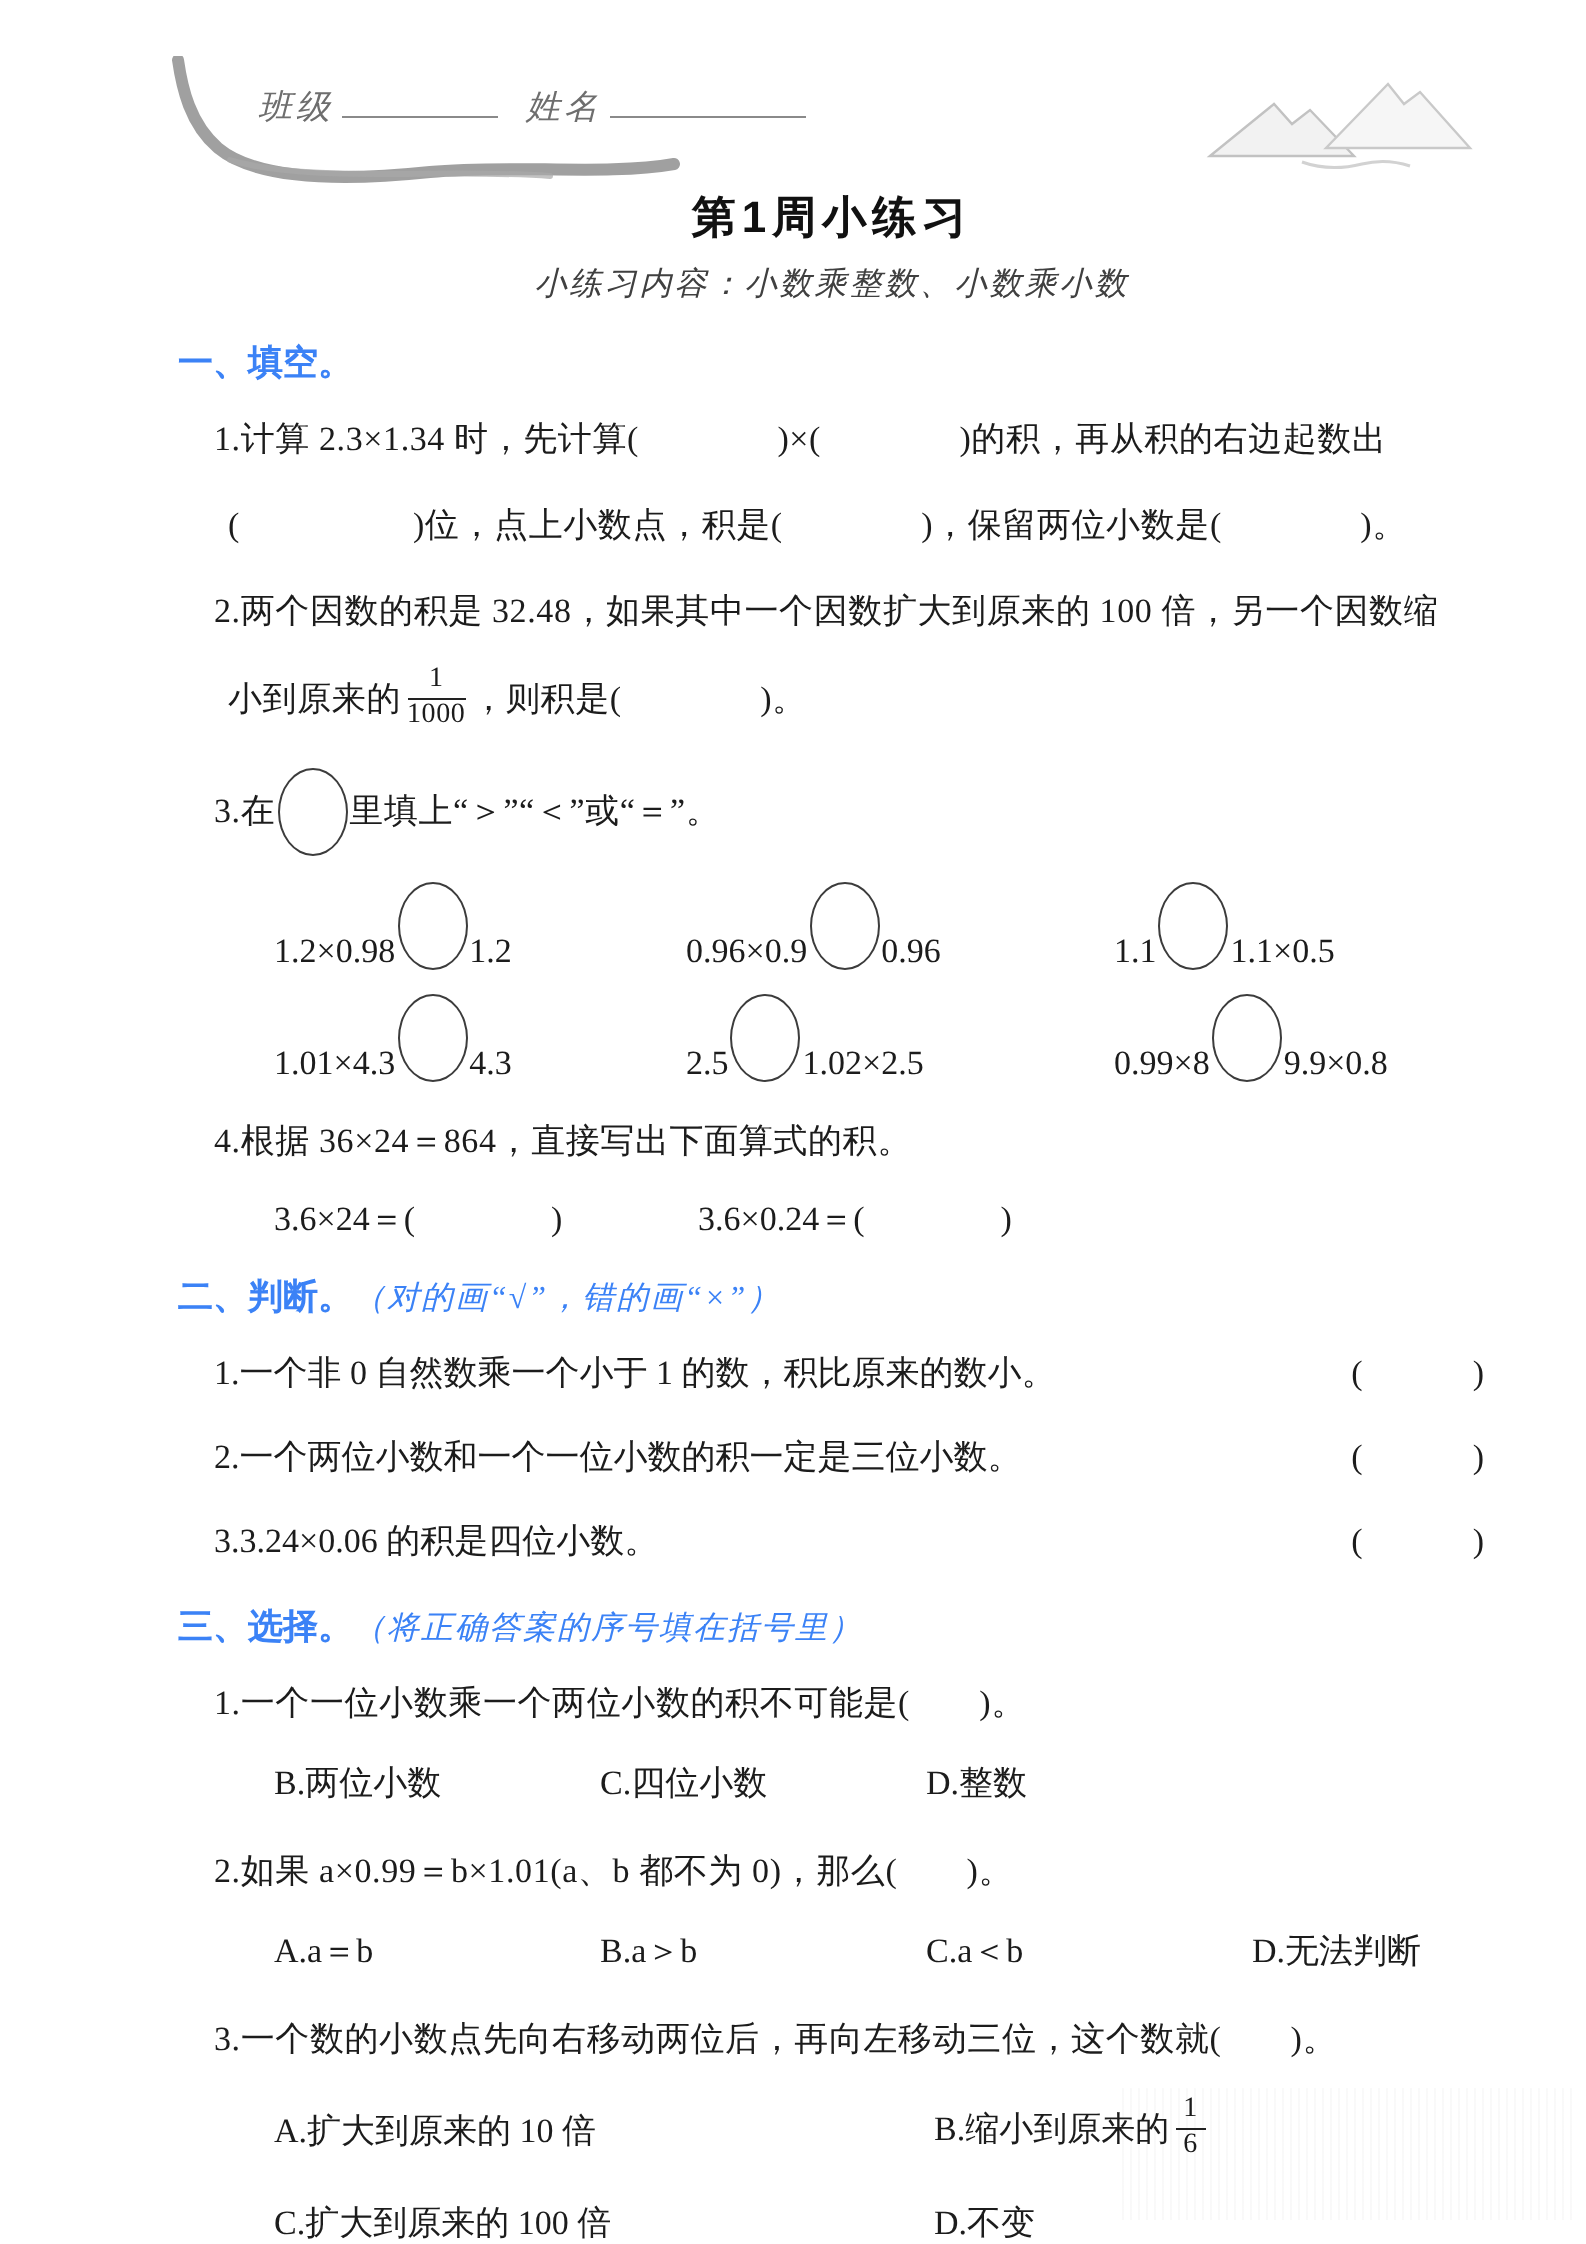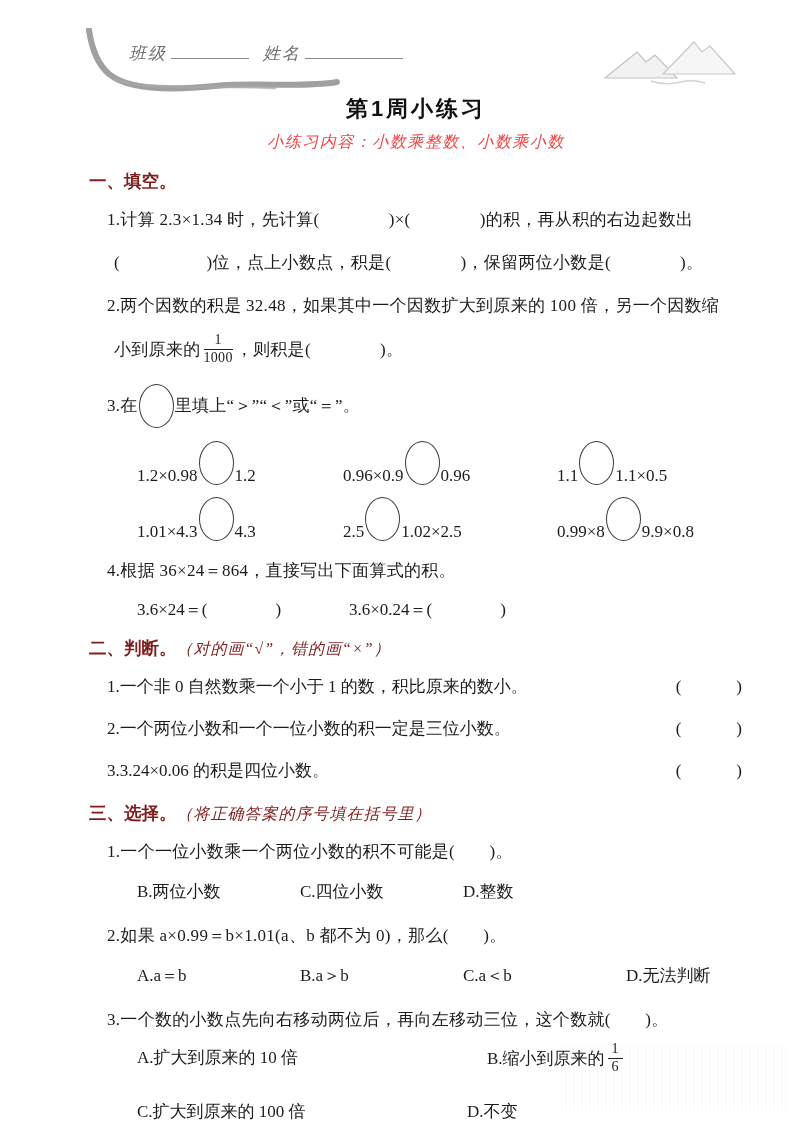--- a/index.html
+++ b/index.html
@@ -17,24 +17,24 @@
   .hdr{position:relative;height:66px;}
   .brush{position:absolute;left:-14px;top:2px;}
   .hdr-fields{position:absolute;left:40px;top:16px;white-space:nowrap;}
   .hdr-label{font-style:italic;color:#6e6e6e;font-size:17px;letter-spacing:2px;}
   .hdr-blank{display:inline-block;width:78px;border-bottom:1.2px solid #8a8a8a;height:14px;margin:0 14px 0 4px;}
   .hdr-blank2{width:98px;margin-right:0;}
   .mtn{position:absolute;right:2px;top:8px;}
   
   .title{margin:2px 0 8px;text-align:center;font-family:"Liberation Sans","DejaVu Sans",sans-serif;
          font-weight:700;font-size:22px;letter-spacing:3px;color:#111;}
-  .subtitle{text-align:center;font-style:italic;font-size:16px;letter-spacing:1.5px;color:#ef4444;margin-bottom:16px;}
+  .subtitle{text-align:center;font-style:italic;font-size:16px;letter-spacing:1.5px;color:#404040;margin-bottom:16px;}
   
   .sec-h{font-family:"Liberation Sans","DejaVu Sans",sans-serif;font-weight:700;font-size:17.5px;
-         margin:6px 0 13px;color:#7f1d1d;}
+         margin:6px 0 13px;color:#3b82f6;}
   .sec-h .note{font-family:"Liberation Serif","DejaVu Serif",serif;font-weight:400;font-style:italic;
          font-size:16px;letter-spacing:1px;}
   .line{margin:0 0 15px;line-height:28px;letter-spacing:0.3px;}
   .q{padding-left:18px;}
   .q-cont{padding-left:25px;}
   .row-indent{padding-left:48px;}
   
   .frac{display:inline-block;vertical-align:middle;text-align:center;font-size:14px;line-height:1.05;margin:0 3px;position:relative;top:-2px;}
   .frac .num{display:block;border-bottom:1.2px solid #222;padding:0 4px 1px;}
   .frac .den{display:block;padding-top:1px;}
@@ -46,21 +46,21 @@
   .cmp-row{display:flex;align-items:center;height:50px;margin-bottom:6px;}
   .cmp-cell{display:flex;align-items:flex-end;}
   .cmp-c1{width:206px;}
   .cmp-c2{width:214px;}
   
   .ans-row{display:flex;margin-bottom:15px;}
   .ans-col{width:212px;}
   .opt-row{display:flex;margin-bottom:16px;line-height:28px;}
   .opt-c{width:163px;}
   .opt-wide{width:330px;}
-  .opt-frac-row{align-items:flex-start;height:44px;margin-bottom:10px;gap:20px;}
+  .opt-frac-row{align-items:center;height:44px;margin-bottom:10px;}
   
   .judge{display:flex;padding-left:18px;margin-bottom:14px;line-height:28px;}
   .judge-text{flex:1;}
   .judge-paren{width:70px;text-align:right;letter-spacing:1px;}
   
   .wm{position:absolute;right:4px;bottom:12px;width:228px;height:66px;opacity:.45;
       background:repeating-linear-gradient(90deg,rgba(0,0,0,0.05) 0 1px,transparent 1px 4px);}
 </style>
 </head>
 <body>

